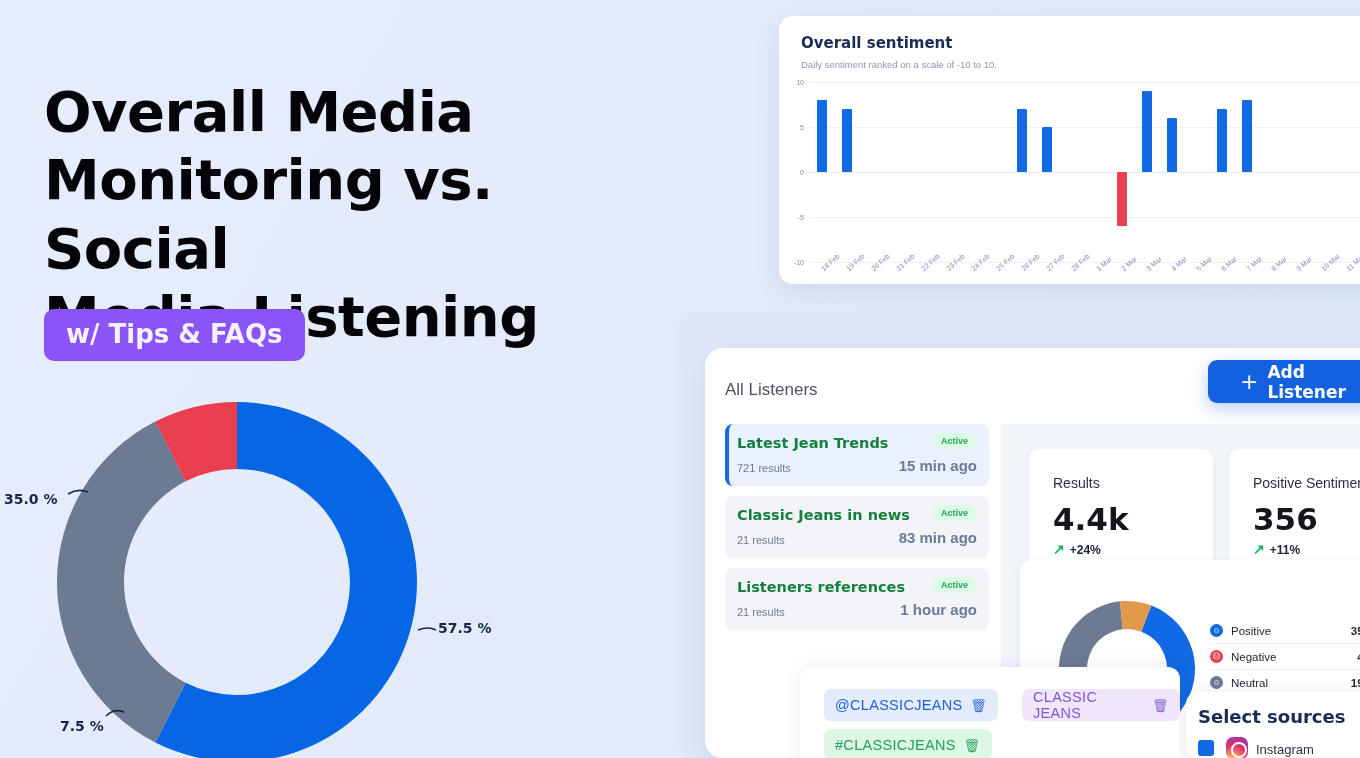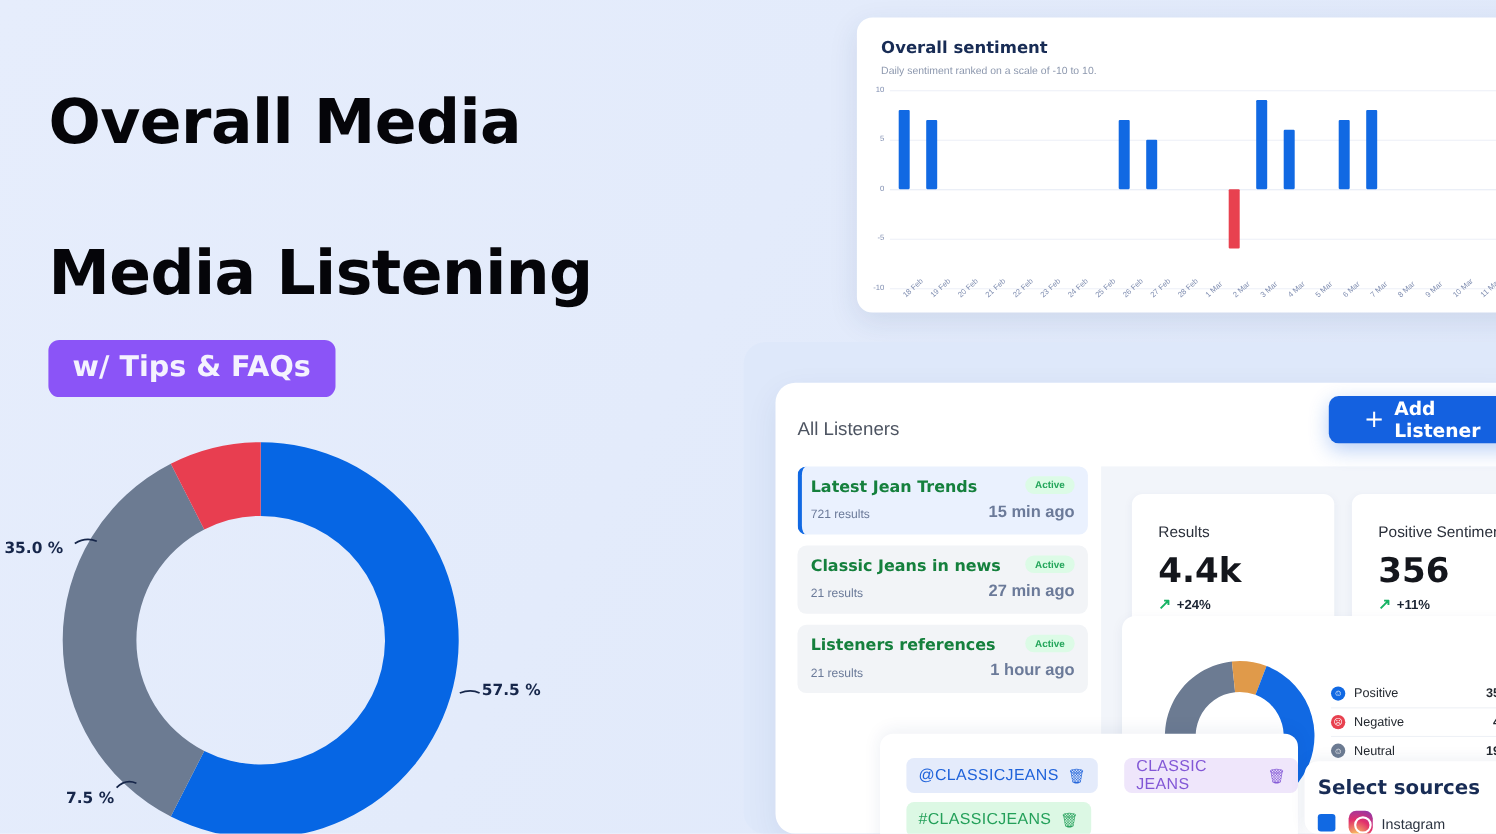--- a/index.html
+++ b/index.html
@@ -246,21 +246,21 @@
     position: absolute; left: 70px; top: 50px;
     font-size: 13px; color: #2b3340;
   }
 </style>
 </head>
 <body>
 
 <div class="headline">
   <h1>
     <span>Overall Media</span><br>
-    <br>
+    <span>Monitoring vs. Social</span><br>
     <span>Media Listening</span>
   </h1>
 </div>
 <div class="badge">w/ Tips &amp; FAQs</div>
 
 <div class="donut-wrap">
   <svg class="donut-svg" width="520" height="376" viewBox="0 0 520 376">
 
     <g id="donut-slices">
         <path d="M 237 20 A 180 180 0 1 1 155.28171004688167 360.38117435390626
@@ -337,21 +337,21 @@
     <div class="lc-name">Latest Jean Trends</div>
     <div class="lc-results">721 results</div>
     <div class="lc-status">Active</div>
     <div class="lc-time">15 min ago</div>
   </div>
 
   <div class="listener-card" style="top:148px">
     <div class="lc-name">Classic Jeans in news</div>
     <div class="lc-results">21 results</div>
     <div class="lc-status">Active</div>
-    <div class="lc-time">27 min ago</div>
+    <div class="lc-time">83 min ago</div>
   </div>
 
   <div class="listener-card" style="top:220px">
     <div class="lc-name">Listeners references</div>
     <div class="lc-results">21 results</div>
     <div class="lc-status">Active</div>
     <div class="lc-time">1 hour ago</div>
   </div>
 
   <div class="stat-strip">

